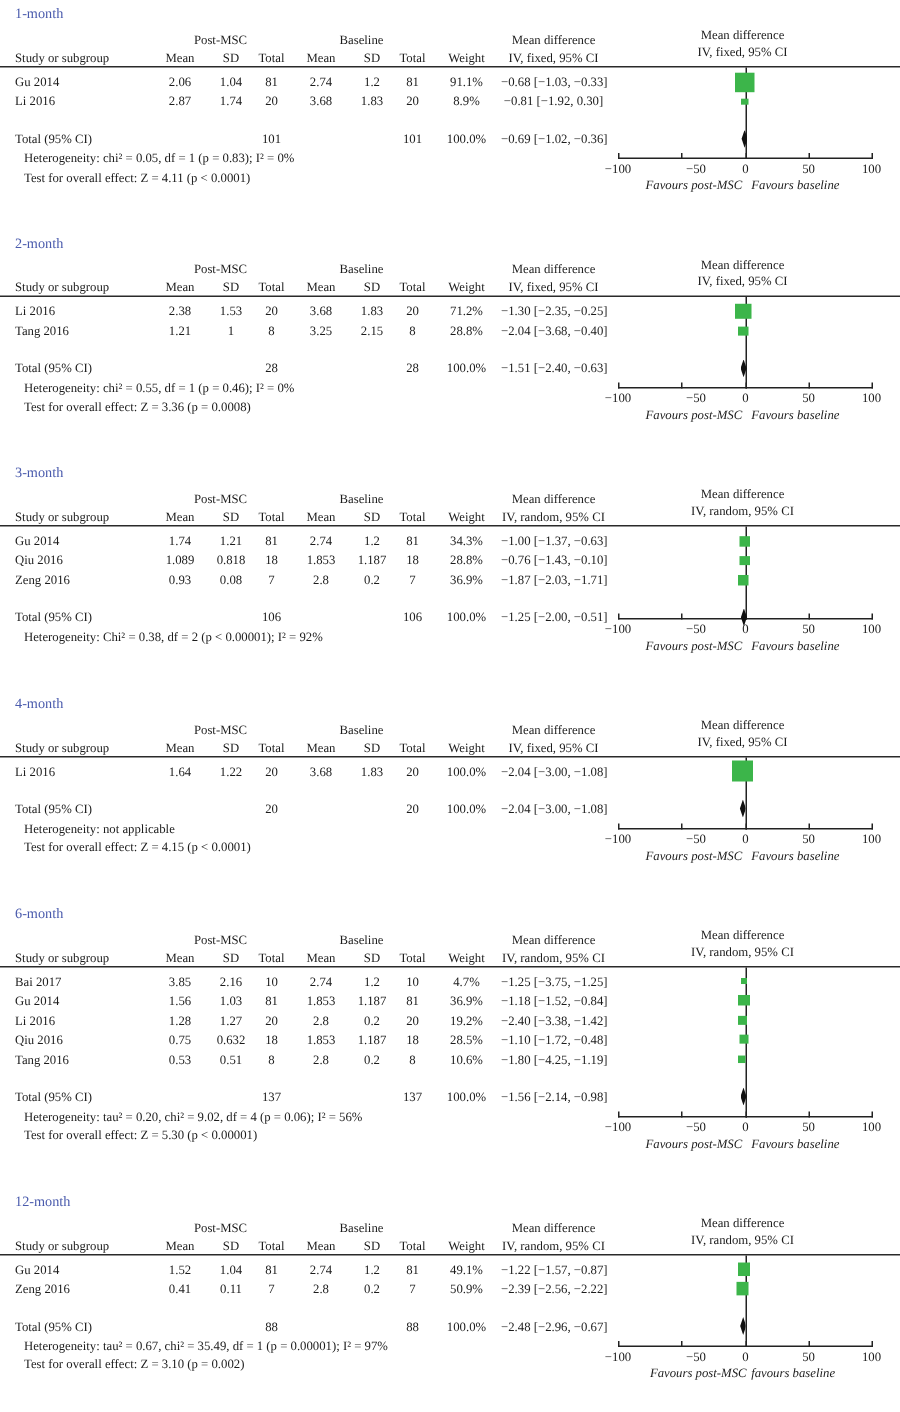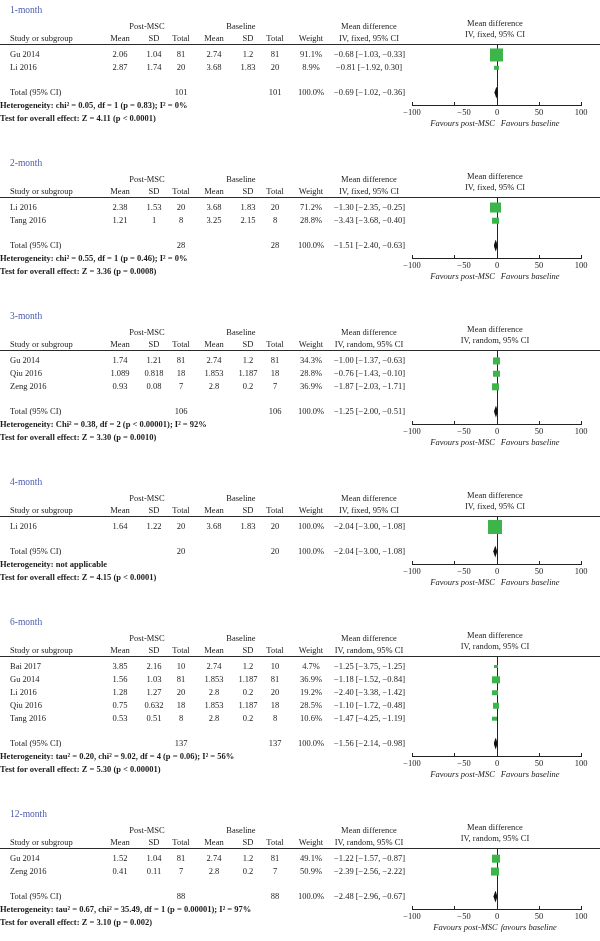--- a/index.html
+++ b/index.html
@@ -21,21 +21,21 @@
   .grow2{height:12px;line-height:12px;font-size:8.5px;}
   .cell{display:block;text-align:center;overflow:visible;white-space:nowrap;}
   .cell.study{text-align:left;padding-left:10px;}
   .cell.grp1{grid-column:2/5;}
   .cell.grp2{grid-column:5/8;}
   .cell.mdh{grid-column:9;}
   .cell.ci{padding-right:26px;}
   .rows{padding-top:3px;}
   .row{position:relative;height:13px;line-height:13px;font-size:8.5px;font-family:Liberation Serif, serif;}
   .total-row{margin-top:12px;}
-  .note{height:12.5px;line-height:12.5px;font-size:8.5px;padding-left:0;white-space:nowrap;font-weight:bold;}
+  .note{height:12.5px;line-height:12.5px;font-size:8.5px;padding-left:16px;white-space:nowrap;}
   
   .plot-head{
     position:absolute;left:406px;top:14px;width:178px;
     text-align:center;font-size:8.5px;line-height:11px;
   }
   .zero-line{position:absolute;left:496.5px;top:41px;bottom:25px;width:1px;background:#222;}
   .axis{position:absolute;left:0;right:0;bottom:0;height:26px;font-size:8.5px;}
   .axis-line{position:absolute;left:412px;top:0;width:170px;height:1px;background:#222;}
   .tick{position:absolute;top:-3px;width:1px;height:4px;background:#222;}
   .t0{left:412px}.t1{left:454px}.t2{left:497px}.t3{left:539px}.t4{left:581px}
@@ -190,21 +190,21 @@
 
   <div class="row grid">
     <span class="cell study">Tang 2016</span>
     <span class="cell">1.21</span>
     <span class="cell">1</span>
     <span class="cell">8</span>
     <span class="cell">3.25</span>
     <span class="cell">2.15</span>
     <span class="cell">8</span>
     <span class="cell">28.8%</span>
-    <span class="cell ci">−3.43 [−3.68, −0.40]</span>
+    <span class="cell ci">−2.04 [−3.68, −0.40]</span>
   <span class="whisker" style="left: 493.89px; width: 2.7716px;"></span>
           <span class="square" style="width: 6.524px; height: 6.524px; left: 492.014px;"></span>
         </div>
 </div>
 
     <div class="row total-row grid">
       <span class="cell study">Total (95% CI)</span>
       <span class="cell"></span>
       <span class="cell"></span>
       <span class="cell">28</span>
@@ -317,21 +317,20 @@
       <span class="cell">106</span>
       <span class="cell"></span>
       <span class="cell"></span>
       <span class="cell">106</span>
       <span class="cell">100.0%</span>
       <span class="cell ci">−1.25 [−2.00, −0.51]</span>
     <span class="diamond" style="width: 4px; left: 493.94px; background: rgb(17, 17, 17);"></span>
       </div>
 
     <div class="note">Heterogeneity: Chi² = 0.38, df = 2 (p &lt; 0.00001); I² = 92%</div>
-    <div class="note">Test for overall effect: Z = 3.30 (p = 0.0010)</div>
 
     <div class="plot-head">
       <div>Mean difference</div>
       <div>IV, random, 95% CI</div>
     </div>
     <div class="zero-line"></div>
     <div class="axis">
       <div class="axis-line"></div>
       <span class="tick t0"></span>
       <span class="tick t1"></span>
@@ -511,21 +510,21 @@
 
   <div class="row grid">
     <span class="cell study">Tang 2016</span>
     <span class="cell">0.53</span>
     <span class="cell">0.51</span>
     <span class="cell">8</span>
     <span class="cell">2.8</span>
     <span class="cell">0.2</span>
     <span class="cell">8</span>
     <span class="cell">10.6%</span>
-    <span class="cell ci">−1.47 [−4.25, −1.19]</span>
+    <span class="cell ci">−1.80 [−4.25, −1.19]</span>
   <span class="whisker" style="left: 493.409px; width: 2.5857px;"></span>
           <span class="square" style="width: 4.613px; height: 4.613px; left: 492.395px;"></span>
         </div>
 </div>
 
     <div class="row total-row grid">
       <span class="cell study">Total (95% CI)</span>
       <span class="cell"></span>
       <span class="cell"></span>
       <span class="cell">137</span>

